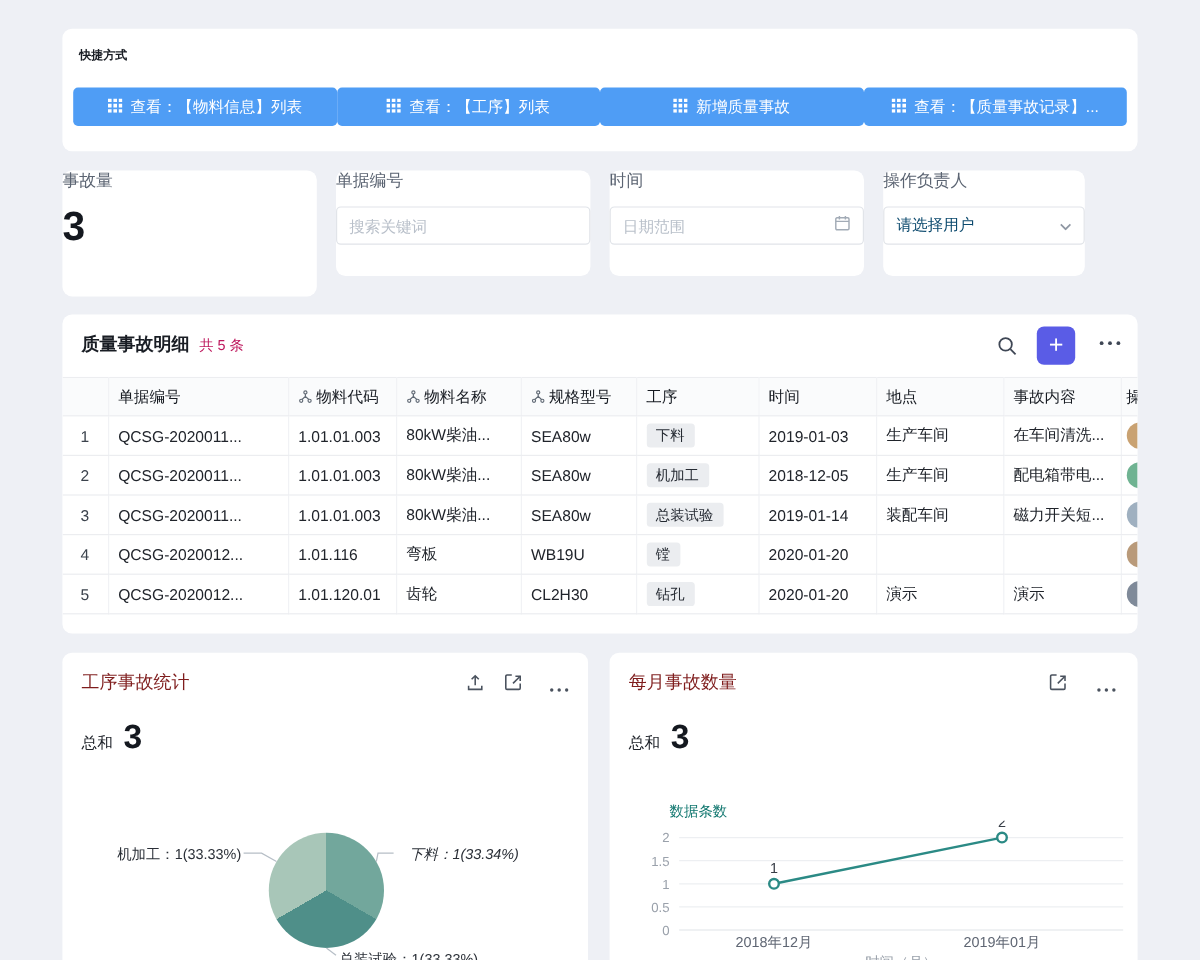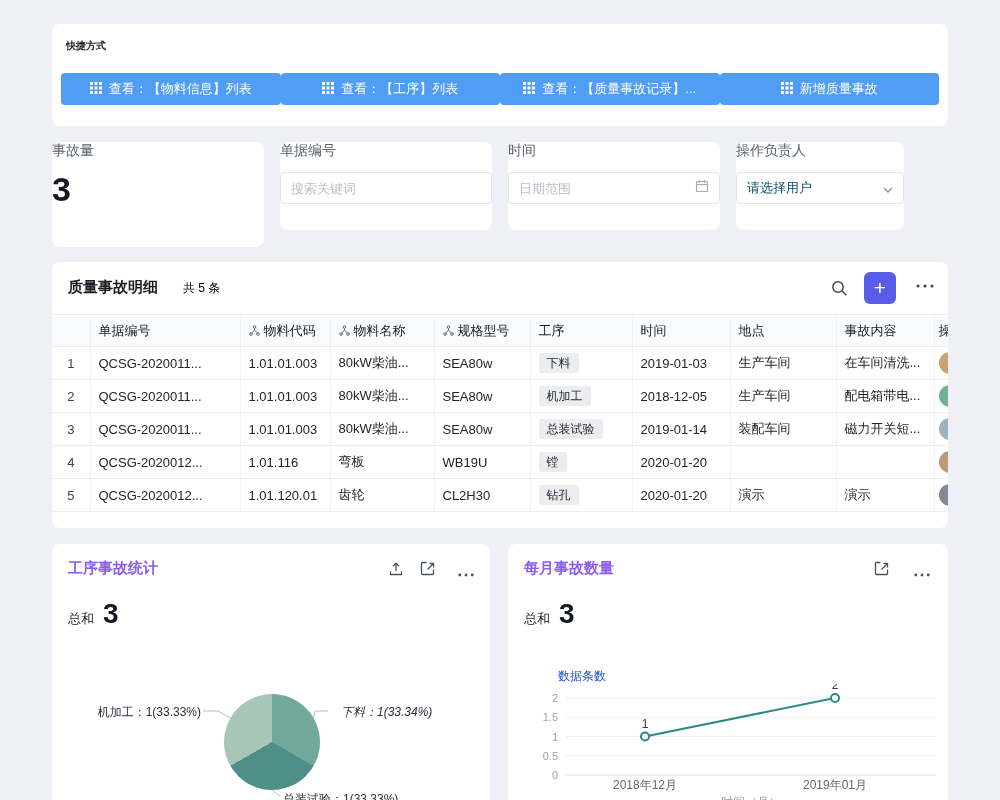--- a/index.html
+++ b/index.html
@@ -36,21 +36,21 @@
     border: none; outline: none; flex: 1; min-width: 0;
     font-size: 13px; color: #333; font-family: inherit; background: transparent;
   }
   .input-box input::placeholder { color: #b9c0ca; }
   .fake-placeholder { flex: 1; font-size: 13px; color: #0c4a6e; white-space: nowrap; overflow: hidden; }
 
   
   #table-card { left: 52px; top: 262px; width: 896px; height: 266px; overflow: hidden; }
   #table-head { position: relative; height: 52px; }
   #table-title { position: absolute; left: 16px; top: 16px; font-size: 15px; font-weight: 700; color: #191d24; }
-  #table-count { font-size: 12px; color: #000000; font-weight: 400; margin-left: 25px; }
+  #table-count { font-size: 12px; color: #be185d; font-weight: 400; margin-left: 8px; }
   .icon-btn { cursor: pointer; display: flex; align-items: center; justify-content: center; }
   #table-search { position: absolute; right: 100px; top: 17px; width: 18px; height: 18px; }
   #table-add {
     position: absolute; right: 52px; top: 10px; width: 32px; height: 32px; border-radius: 6px;
     background: #5a5ce6; color: #fff; font-size: 21px; display: flex; align-items: center; justify-content: center; cursor: pointer;
   }
   #table-dots { position: absolute; right: 14px; top: 21px; width: 18px; height: 6px; }
   .table-wrap { position: absolute; left: 0; top: 52px; right: 0; bottom: 0; overflow: hidden; }
   table { border-collapse: collapse; table-layout: fixed; width: 956px; font-size: 13px; }
   th, td {
@@ -64,34 +64,34 @@
   .th-icon { display: inline-block; vertical-align: -1px; margin-right: 4px; }
   .tag {
     display: inline-block; background: #ebedf0; border-radius: 3px;
     padding: 2px 8px; font-size: 12px; line-height: 16px; color: #262b33; vertical-align: middle;
   }
   .avatar { display: inline-block; width: 22px; height: 22px; border-radius: 50%; vertical-align: middle; }
 
   
   #pie-card  { left: 52px;  top: 544px; width: 438px; height: 280px; }
   #line-card { left: 508px; top: 544px; width: 440px; height: 280px; }
-  .chart-title { position: absolute; left: 16px; top: 15px; font-size: 15px; font-weight: 700; color: #8b5cf6; }
+  .chart-title { position: absolute; left: 16px; top: 15px; font-size: 15px; font-weight: 400; color: #7f1d1d; }
   .head-icon { position: absolute; top: 17px; width: 16px; height: 16px; }
   .total-row { position: absolute; left: 16px; top: 54px; display: flex; align-items: baseline; gap: 9px; }
   .total-label { font-size: 13px; color: #20242b; }
   .total-value { font-size: 28px; font-weight: 700; color: #14181f; }
 
   #pie { position: absolute; left: 172px; top: 150px; width: 96px; height: 96px; border-radius: 50%; }
   .pie-label { position: absolute; font-size: 12px; color: #2a2f37; white-space: nowrap; }
   #pie-label-left   { right: 289px; top: 160px; text-align: right; }
   #pie-label-right  { left: 289px; top: 160px; font-style: italic; }
   #pie-label-bottom { left: 231px; top: 247px; }
   #pie-leaders { position: absolute; left: 0; top: 0; pointer-events: none; }
 
-  #line-ylabel { position: absolute; left: 50px; top: 124px; font-size: 12px; color: #1d4ed8; }
+  #line-ylabel { position: absolute; left: 50px; top: 124px; font-size: 12px; color: #0f766e; }
   #line-svg { position: absolute; left: 0; top: 140px; }
   .tick   { font-size: 11px; fill: #9aa1ab; }
   .xtick  { font-size: 12px; fill: #5f6673; }
   .xlabel { font-size: 12px; fill: #99a0aa; }
   .dlabel { font-size: 12px; fill: #373d46; }
 </style>
 </head>
 <body>
 
 <div class="card" id="quick-card">
@@ -106,27 +106,27 @@
     <button class="qa-btn">
       <span class="icon"><svg width="12" height="12" viewBox="0 0 12 12">
             <path fill="#fff" d="M0 0h3v3H0zM4.5 0h3v3h-3zM9 0h3v3H9zM0 4.5h3v3H0zM4.5 4.5h3v3h-3zM9 4.5h3v3H9zM0 9h3v3H0zM4.5 9h3v3h-3zM9 9h3v3H9z"></path>
           </svg></span>
       <span>查看：【工序】列表</span>
     </button>
     <button class="qa-btn">
       <span class="icon"><svg width="12" height="12" viewBox="0 0 12 12">
             <path fill="#fff" d="M0 0h3v3H0zM4.5 0h3v3h-3zM9 0h3v3H9zM0 4.5h3v3H0zM4.5 4.5h3v3h-3zM9 4.5h3v3H9zM0 9h3v3H0zM4.5 9h3v3h-3zM9 9h3v3H9z"></path>
           </svg></span>
-      <span>查看：【质量事故记录】...</span>
+      <span>新增质量事故</span>
     </button>
     <button class="qa-btn">
       <span class="icon"><svg width="12" height="12" viewBox="0 0 12 12">
             <path fill="#fff" d="M0 0h3v3H0zM4.5 0h3v3h-3zM9 0h3v3H9zM0 4.5h3v3H0zM4.5 4.5h3v3h-3zM9 4.5h3v3H9zM0 9h3v3H0zM4.5 9h3v3h-3zM9 9h3v3H9z"></path>
           </svg></span>
-      <span>新增质量事故</span>
+      <span>查看：【质量事故记录】...</span>
     </button>
   </div>
 </div>
 
 <div class="card stat-card" id="stat-count">
   <div class="stat-label">事故量</div>
   <div class="stat-value">3</div>
 </div>
 
 <div class="card stat-card" id="stat-doc">

